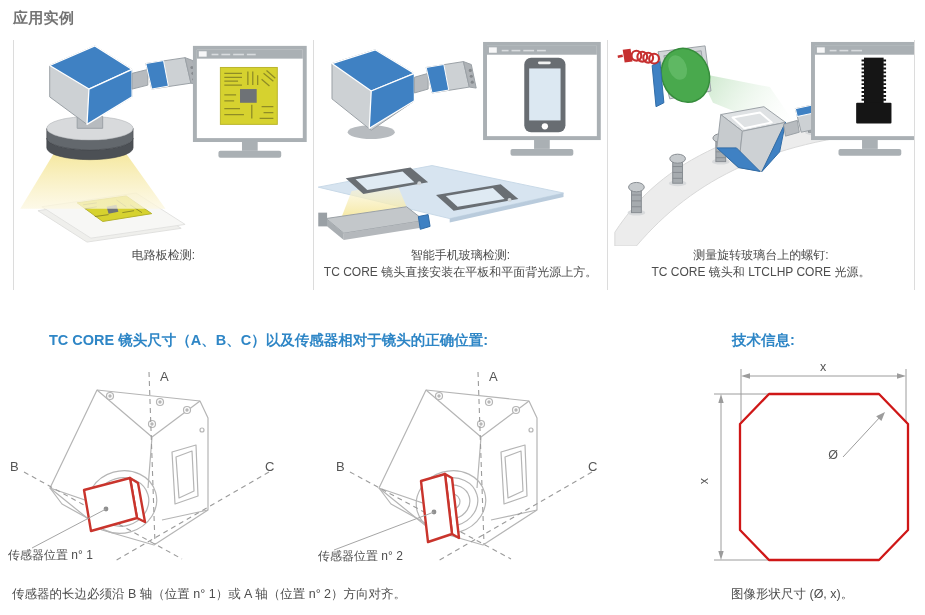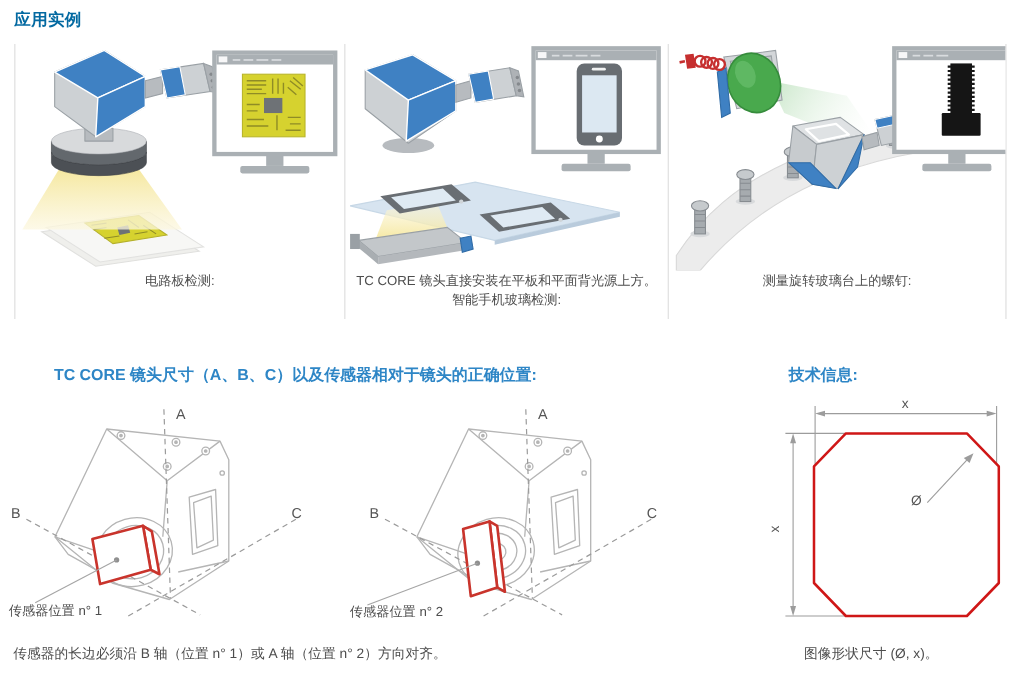--- a/index.html
+++ b/index.html
@@ -1,19 +1,19 @@
 <!DOCTYPE html>
 <html><head>
 <meta charset="utf-8">
 <style>
   html,body{margin:0;padding:0;background:#fff;}
   body{width:925px;height:615px;position:relative;overflow:hidden;
        font-family:"Liberation Sans", sans-serif;color:#4d4d4d;}
   .abs{position:absolute;}
-  .blue-title{color:#0369a1;font-weight:700;font-size:15px;letter-spacing:.3px;}
+  .blue-title{color:#737373;font-weight:700;font-size:15px;letter-spacing:.3px;}
   .blue-title-sm{color:#2e86c6;font-weight:700;font-size:14.5px;margin-left:37px;}
   .examples-row{position:absolute;top:40px;left:13px;height:250px;display:flex;}
   .example-panel{border-left:1px solid #dcdcdc;box-sizing:border-box;
                  display:flex;flex-direction:column;align-items:center;}
   .example-panel.last{border-right:1px solid #dcdcdc;}
   .p1{width:300px;} .p2{width:294px;} .p3{width:308px;}
   .illus{display:block;width:100%;height:206px;}
   .caption{text-align:center;font-size:12px;color:#4d4d4d;line-height:1.45;margin-top:1px;}
   .footnote{font-size:12.5px;color:#4d4d4d;}
   svg text{font-family:"Liberation Sans", sans-serif;}
@@ -169,22 +169,22 @@
         <polygon points="40,142 88,134 100,145 52,153" fill="#dfeaf3"></polygon>
         <circle cx="105" cy="146" r="2" fill="#cfd4d8"></circle>
       </g>
       <g>
         <polygon points="122,158 188,147 206,162 140,174" fill="#696e73"></polygon>
         <polygon points="132,159 180,151 192,162 144,170" fill="#dfeaf3"></polygon>
         <circle cx="197" cy="163" r="2" fill="#cfd4d8"></circle>
       </g>
     </svg>
     <div class="caption">
+      <div>智能手机玻璃检测:</div>
       <div>TC CORE 镜头直接安装在平板和平面背光源上方。</div>
-      <div>智能手机玻璃检测:</div>
     </div>
   </div>
 
   <div class="example-panel p3 last">
     <svg class="illus" viewBox="0 0 298 210">
       <defs>
         <linearGradient id="beamG" x1="0" y1="0" x2="1" y2="0.4">
           <stop offset="0" stop-color="#a8d8a8" stop-opacity="0.65"></stop>
           <stop offset="1" stop-color="#eaf5ea" stop-opacity="0"></stop>
         </linearGradient>
@@ -280,26 +280,27 @@
           <path d="M253,20 v44" stroke="#151515" stroke-width="3" stroke-dasharray="2,2"></path>
           <path d="M275,20 v44" stroke="#151515" stroke-width="3" stroke-dasharray="2,2"></path>
           <rect x="246" y="64" width="36" height="21" rx="1" fill="#151515"></rect>
         </g>
         <rect x="252" y="100" width="16" height="11" fill="#aab0b4"></rect>
         <rect x="228" y="111" width="64" height="7" rx="2" fill="#aab0b4"></rect>
       </g>
     </svg>
     <div class="caption">
       <div>测量旋转玻璃台上的螺钉:</div>
+      <div>TC CORE 镜头和 LTCLHP CORE 光源。</div>
     </div>
   </div>
 </div>
 
 <div class="abs blue-title-sm" style="left:12px;top:331px;">TC CORE 镜头尺寸（A、B、C）以及传感器相对于镜头的正确位置:</div>
-<div class="abs blue-title-sm" style="left:680px;top:331px;">技术信息:</div>
+<div class="abs blue-title-sm" style="left:695px;top:331px;">技术信息:</div>
 
 <svg class="abs" style="left:2px;top:360px;" width="315" height="212" viewBox="0 0 315 212">
   <g stroke="#b5b5b5" stroke-width="1.2" fill="#fff" stroke-linejoin="round">
     <polygon points="95,30 198,41 206,58 206,150 152,185 100,170 48,128"></polygon>
     <path d="M95,30 L150,77 L198,41 M150,77 L146,128 M48,128 L118,152 M206,150 L160,160" fill="none"></path>
     <polygon points="170,92 194,85 196,136 173,144" fill="none"></polygon>
     <polygon points="174,97 190,91 192,131 177,138" fill="none"></polygon>
     <circle cx="108" cy="36" r="3.5"></circle>
       <circle cx="108" cy="36" r="1.1" fill="#b5b5b5"></circle>
     <circle cx="158" cy="42" r="3.5"></circle>

